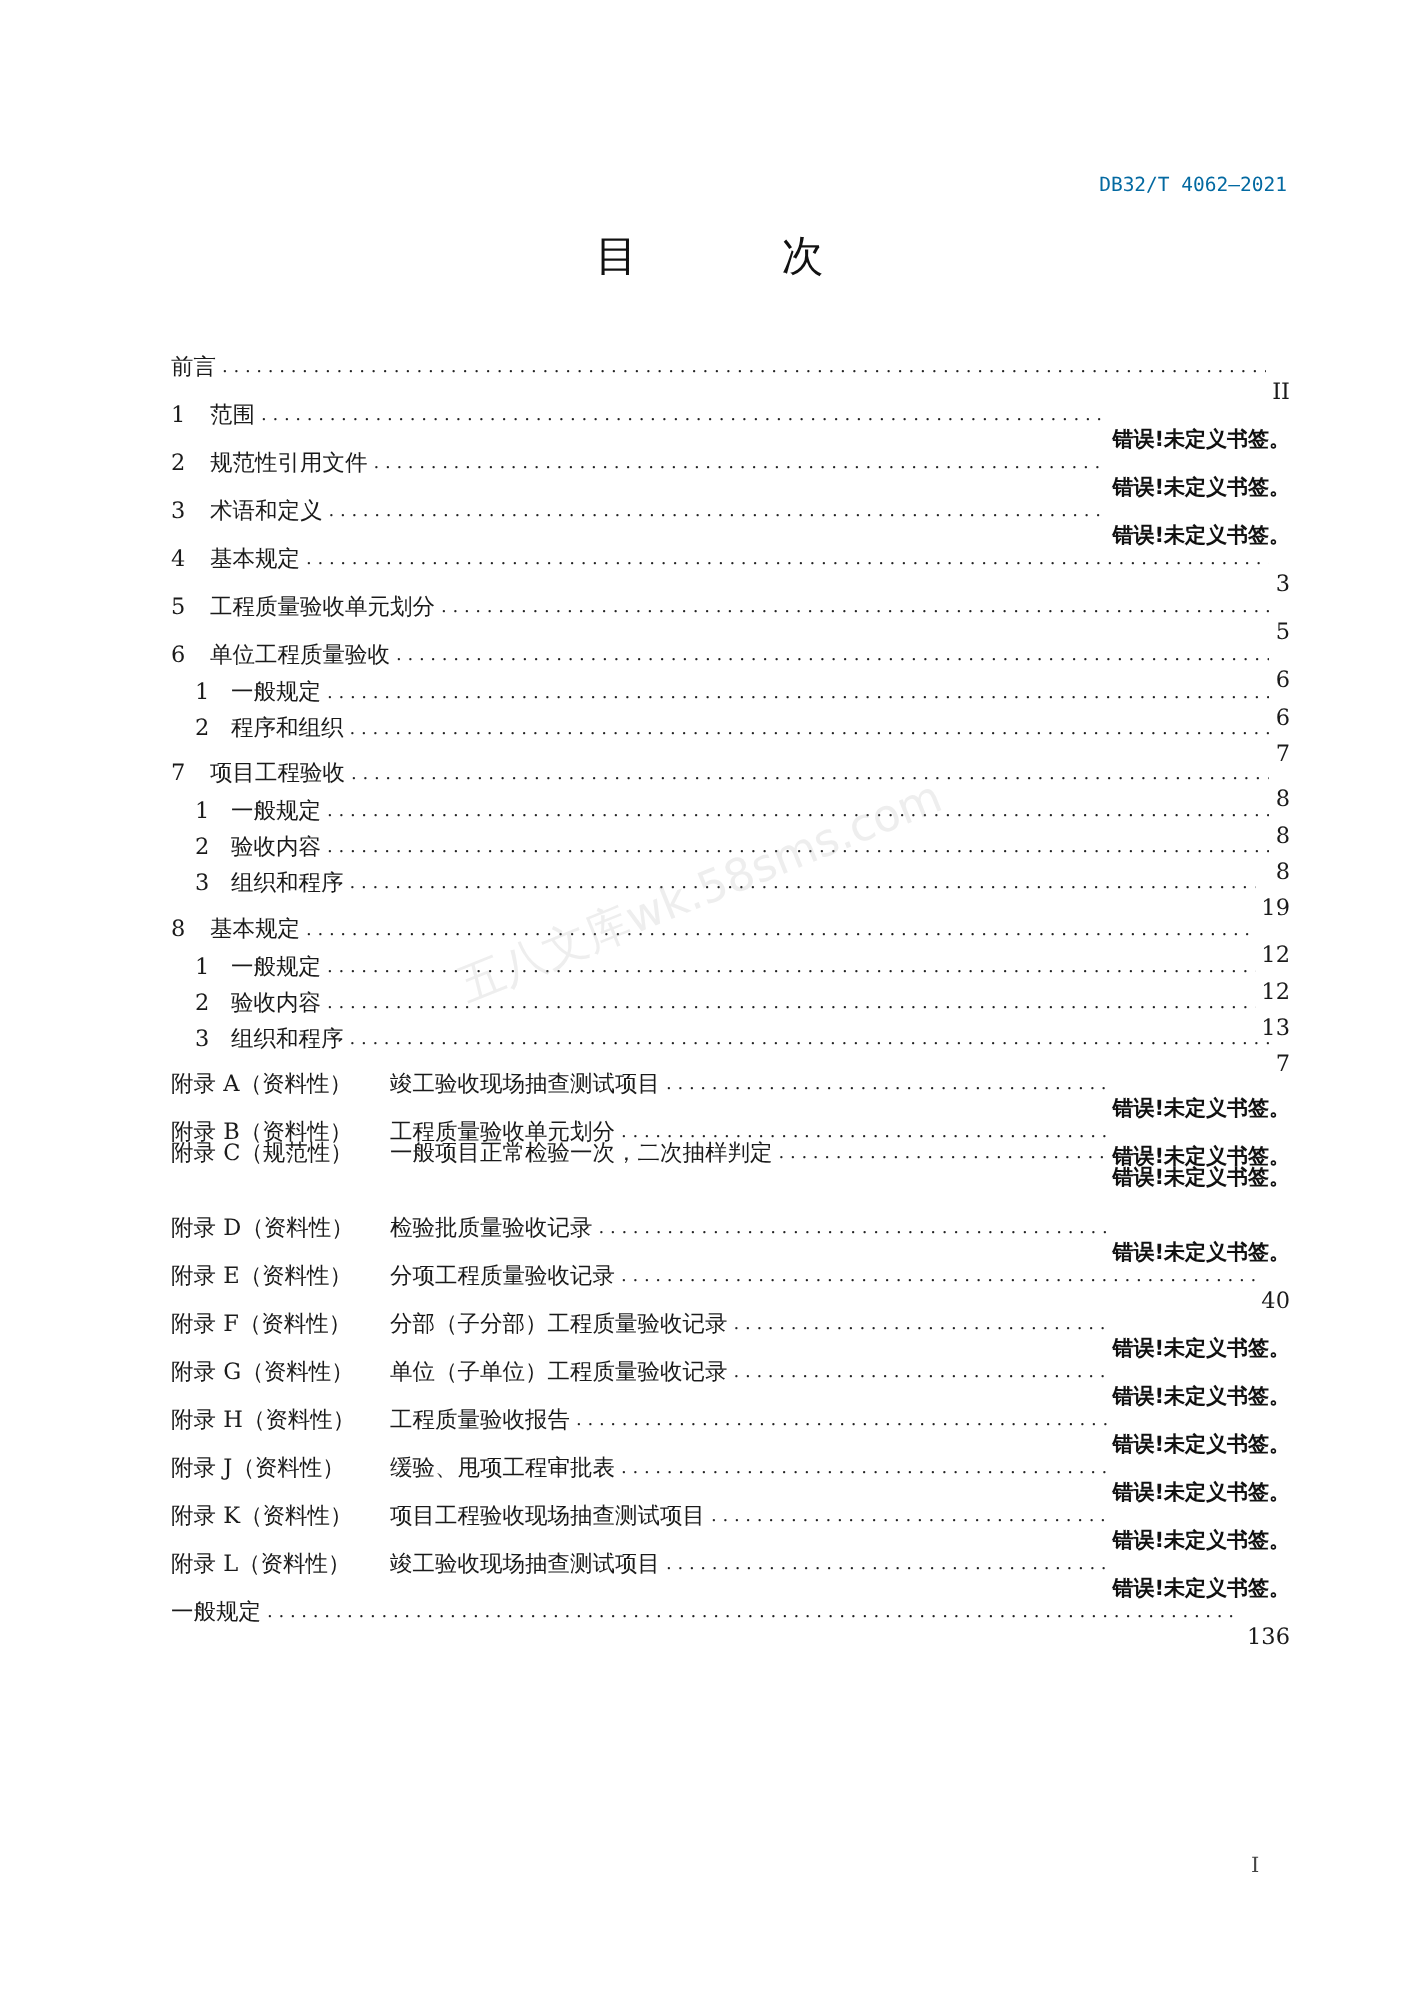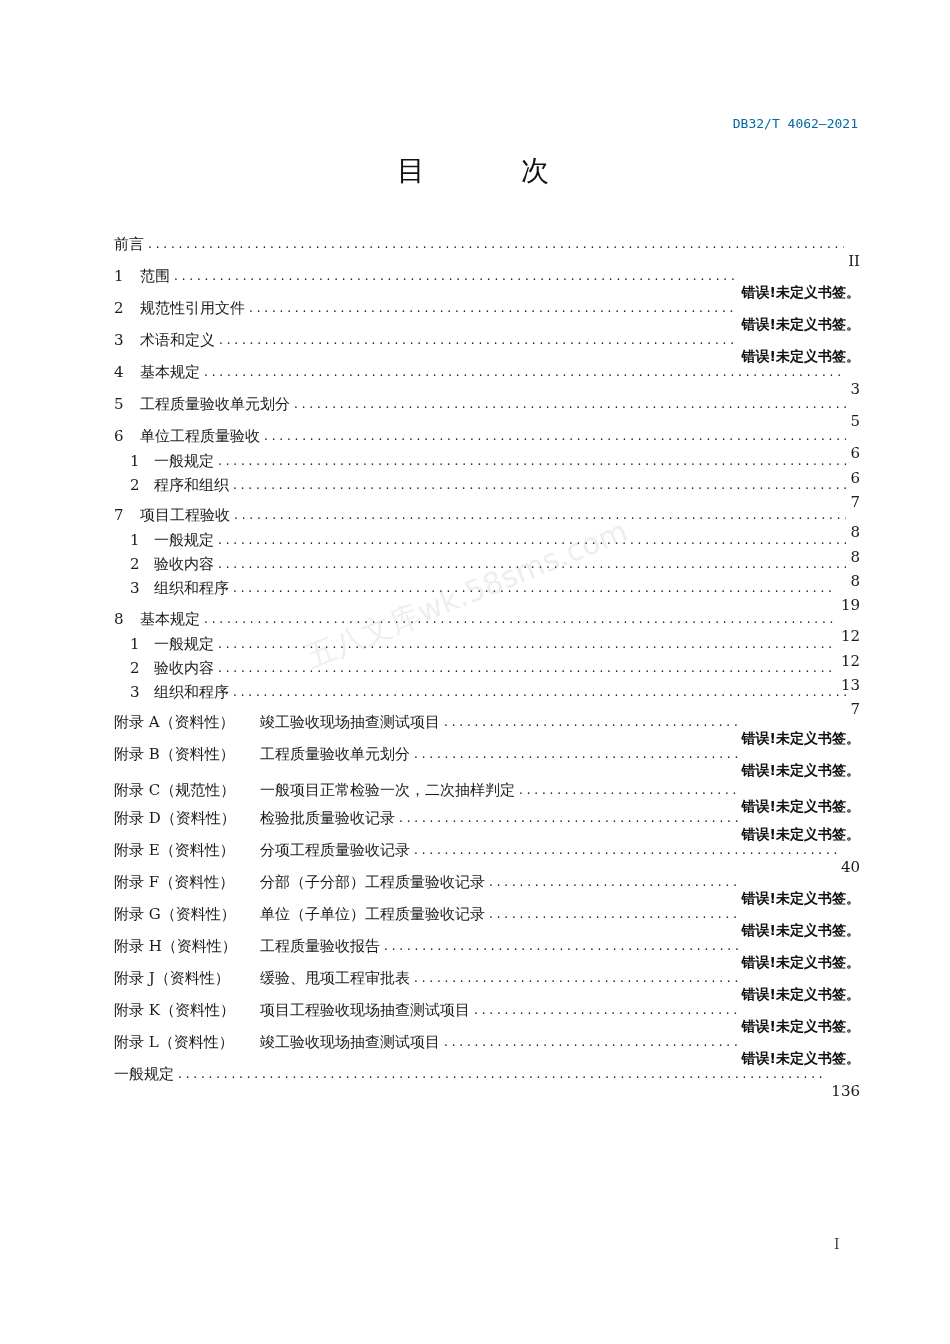--- a/index.html
+++ b/index.html
@@ -146,21 +146,21 @@
       <span class="label">竣工验收现场抽查测试项目</span>
       <span class="leader"></span>
       <span class="page err">错误!未定义书签。</span>
     </div>
     <div class="row" style="top:510px">
       <span class="appx-prefix">附录 B（资料性）</span>
       <span class="label">工程质量验收单元划分</span>
       <span class="leader"></span>
       <span class="page err">错误!未定义书签。</span>
     </div>
-    <div class="row" style="top:546px">
+    <div class="row" style="top:524px">
       <span class="appx-prefix">附录 C（规范性）</span>
       <span class="label">一般项目正常检验一次，二次抽样判定</span>
       <span class="leader"></span>
       <span class="page err">错误!未定义书签。</span>
     </div>
     <div class="row" style="top:574px">
       <span class="appx-prefix">附录 D（资料性）</span>
       <span class="label">检验批质量验收记录</span>
       <span class="leader"></span>
       <span class="page err">错误!未定义书签。</span>

